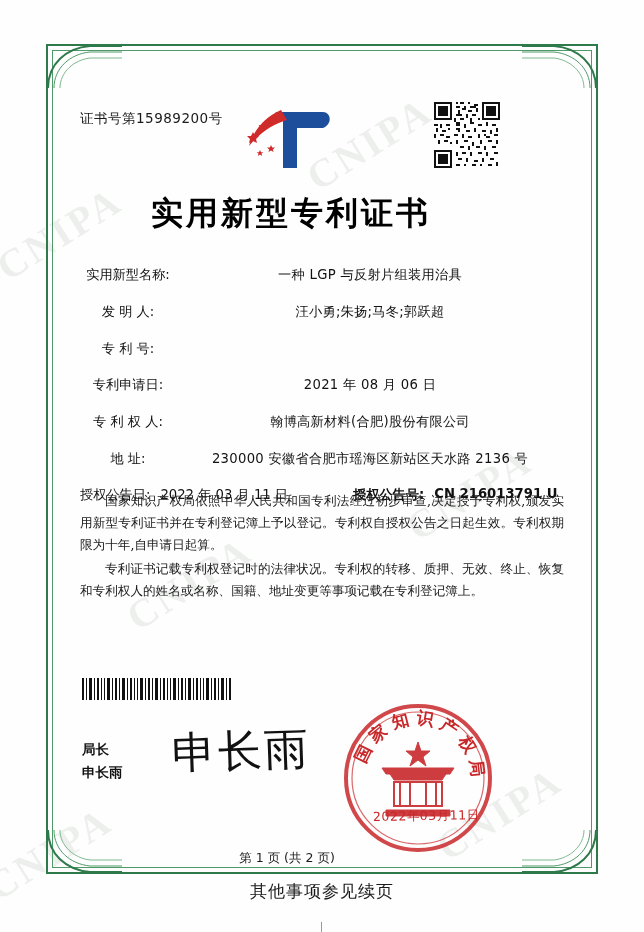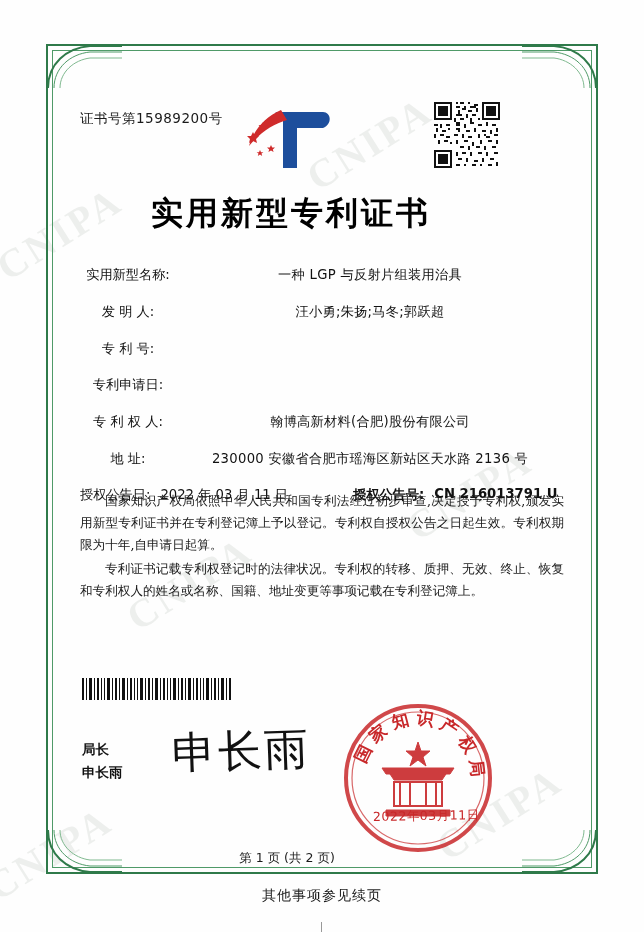--- a/index.html
+++ b/index.html
@@ -226,24 +226,23 @@
     top: 800px;
     text-align: center;
     font-size: 12.5px;
     color: #1a1a1a;
   }
   .footnote {
     position: absolute;
     left: 0; right: 0;
     top: 880px;
     text-align: center;
-    font-size: 14px;
+    font-size: 17px;
     color: #1a1a1a;
     letter-spacing: 1px;
-    margin-top: 7px;
   }
   .bottom-tick {
     position: absolute;
     left: 321px;
     top: 922px;
     width: 1px;
     height: 10px;
     background: #999;
   }
 </style>
@@ -414,20 +413,21 @@
       </div>
       <div class="row">
         <div class="lbl">发 明 人:</div>
         <div class="val">汪小勇;朱扬;马冬;郭跃超</div>
       </div>
       <div class="row">
         <div class="lbl">专 利 号:</div>
       </div>
       <div class="row">
         <div class="lbl">专利申请日:</div>
+        <div class="val">2021 年 08 月 06 日</div>
       </div>
       <div class="row">
         <div class="lbl">专 利 权 人:</div>
         <div class="val">翰博高新材料(合肥)股份有限公司</div>
       </div>
       <div class="row">
         <div class="lbl">地 址:</div>
         <div class="val">230000 安徽省合肥市瑶海区新站区天水路 2136 号</div>
       </div>
       <div class="pub-row">

